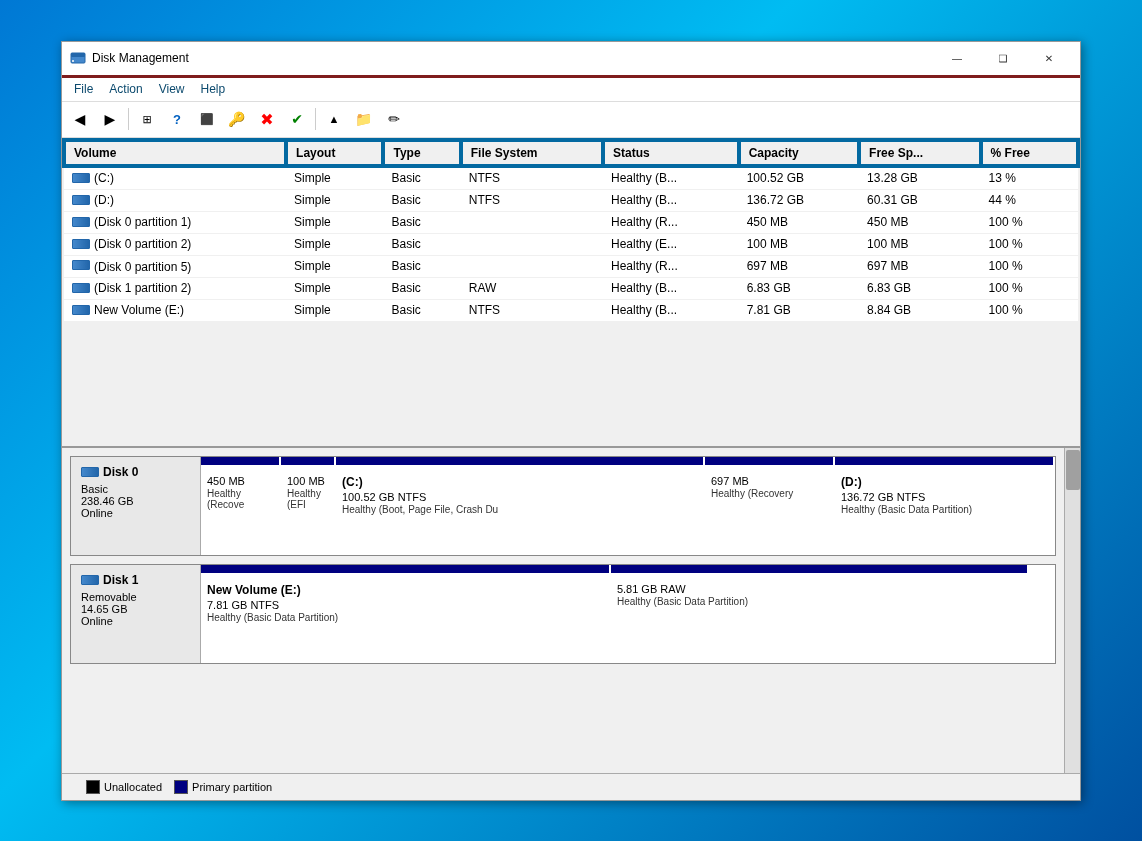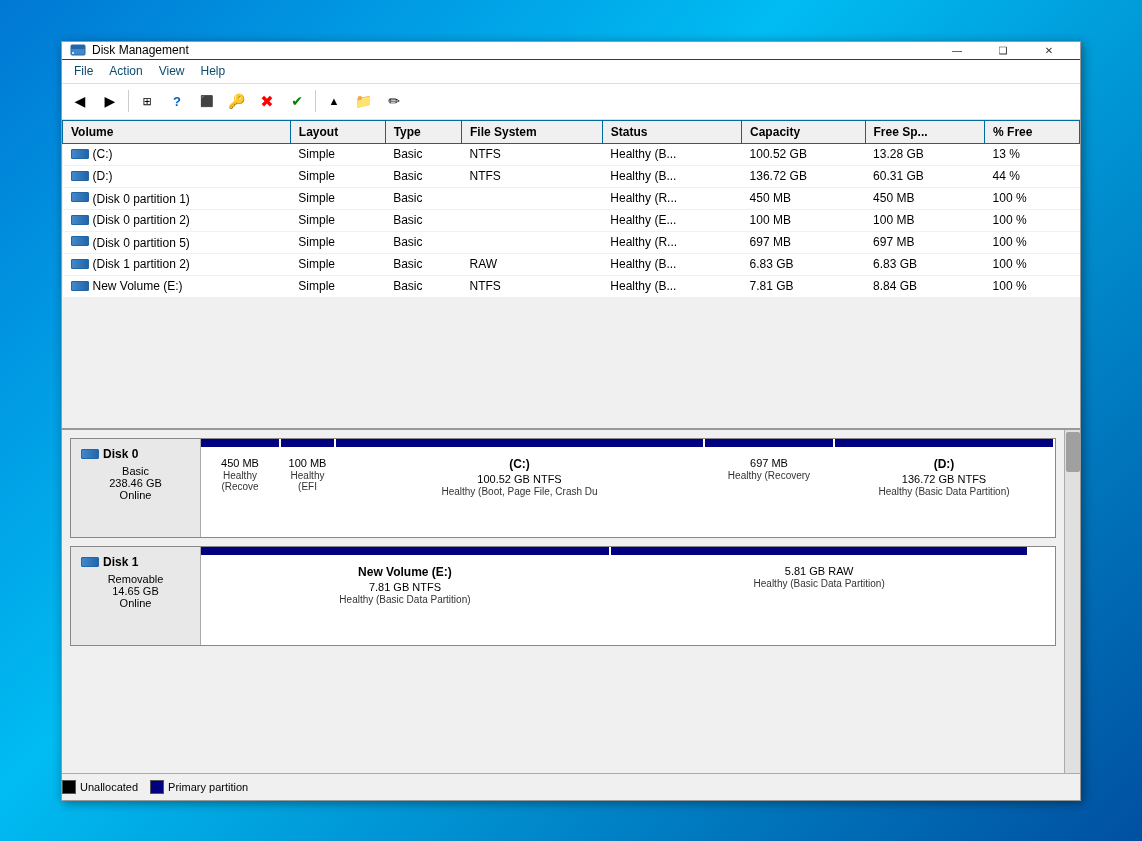--- a/index.html
+++ b/index.html
@@ -20,25 +20,25 @@
       height: 760px;
       background: #f0f0f0;
       border: 1px solid #999;
       box-shadow: 2px 2px 10px rgba(0,0,0,0.4);
       display: flex;
       flex-direction: column;
     }
 
     .title-bar {
       background: #ffffff;
-      height: 18px;
+      height: 36px;
       display: flex;
       align-items: center;
       padding: 0 8px;
-      border-bottom: 1px solid #7f1d1d;
+      border-bottom: 3px solid #7f1d1d;
       flex-shrink: 0;
     }
 
     .title-bar-icon {
       width: 16px;
       height: 16px;
       margin-right: 6px;
       display: flex;
       align-items: center;
       justify-content: center;
@@ -136,21 +136,21 @@
       border-collapse: collapse;
       font-size: 12px;
     }
 
     table thead tr {
       background: #f0f0f0;
     }
 
     table thead th {
       padding: 4px 8px;
-      border: 1px solid #0369a1;
+      border: 4px solid #0369a1;
       text-align: left;
       font-weight: bold;
       white-space: nowrap;
     }
 
     table tbody tr {
       background: white;
     }
 
     table tbody td {
@@ -159,21 +159,20 @@
       white-space: nowrap;
     }
 
     .disk-row {
       display: flex;
       align-items: stretch;
       gap: 0;
       min-height: 100px;
       border: 1px solid #888;
       background: white;
-      text-align: center;
     }
 
     .disk-label {
       width: 130px;
       flex-shrink: 0;
       padding: 8px 10px;
       background: #e8e8e8;
       border-right: 1px solid #aaa;
       font-size: 11px;
     }
@@ -241,21 +240,21 @@
         transparent 2px,
         transparent 8px
       );
     }
 
     
     .legend {
       display: flex;
       align-items: flex-start;
       gap: 12px;
-      padding: 6px 0;
+      padding: 6px 24px;
       border-top: 1px solid #aaa;
       background: #f0f0f0;
       flex-shrink: 0;
       font-size: 11px;
     }
 
     .legend-item {
       display: flex;
       align-items: center;
       gap: 4px;
@@ -373,21 +372,21 @@
   </span></td>
     <td>Simple</td>
     <td>Basic</td>
     <td>NTFS</td>
     <td>Healthy (B...</td>
     <td>136.72 GB</td>
     <td>60.31 GB</td>
     <td>44 %</td>
   </tr>
             <tr>
-    <td><span style="display:inline-flex;gap:4px;">
+    <td><span style="display:inline-flex;align-items:center;gap:4px;">
     <span style="display:inline-block;width:18px;height:10px;background:linear-gradient(to right,#4488cc,#2266aa);border:1px solid #2266aa;border-radius:1px;"></span>
     (Disk 0 partition 1)
   </span></td>
     <td>Simple</td>
     <td>Basic</td>
     <td></td>
     <td>Healthy (R...</td>
     <td>450 MB</td>
     <td>450 MB</td>
     <td>100 %</td>

